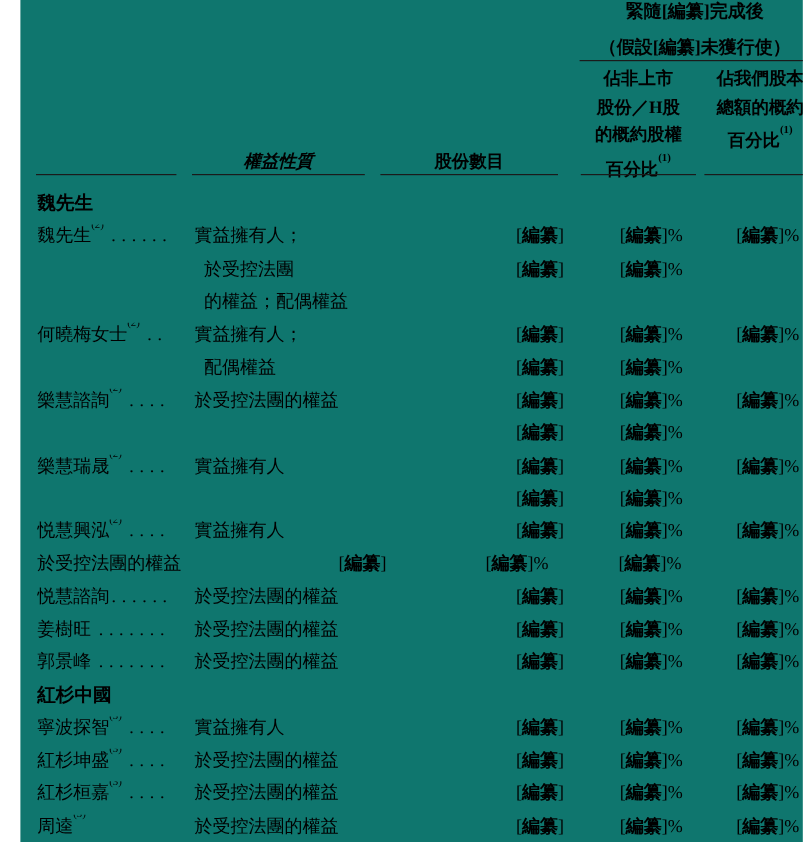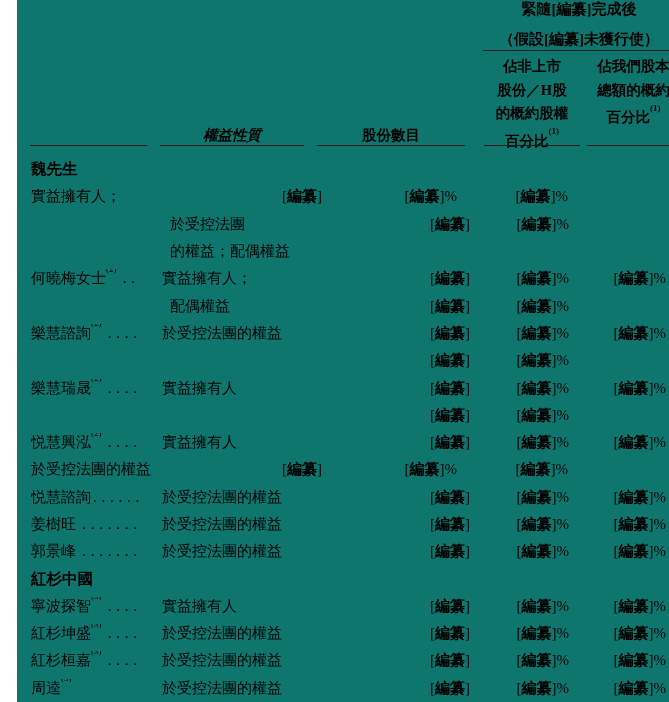--- a/index.html
+++ b/index.html
@@ -87,20 +87,21 @@
     <div class="underline ul3"></div>
     <div class="underline ul4"></div>
     <div class="underline ul5"></div>
   </div>
 
   <div class="tbody">
       <div class="line">
         <div class="section-title">魏先生</div>
       </div>
       <div class="line">
+        <div class="cell-name"><span>魏先生</span><sup class="fn">(2)</sup><span class="dots"> . . . . . .</span></div>
         <div class="cell-nature"><span>實益擁有人；</span></div>
         <div class="cell-shares"><span class="redact"><span>[</span><span class="redact-b">編纂</span><span>]</span></span></div>
         <div class="cell-pct1"><span class="redact"><span>[</span><span class="redact-b">編纂</span><span>]</span><span>%</span></span></div>
         <div class="cell-pct2"><span class="redact"><span>[</span><span class="redact-b">編纂</span><span>]</span><span>%</span></span></div>
       </div>
       <div class="line">
         <div class="cell-name"></div>
         <div class="cell-nature indent"><span>於受控法團</span></div>
         <div class="cell-shares"><span class="redact"><span>[</span><span class="redact-b">編纂</span><span>]</span></span></div>
         <div class="cell-pct1"><span class="redact"><span>[</span><span class="redact-b">編纂</span><span>]</span><span>%</span></span></div>

